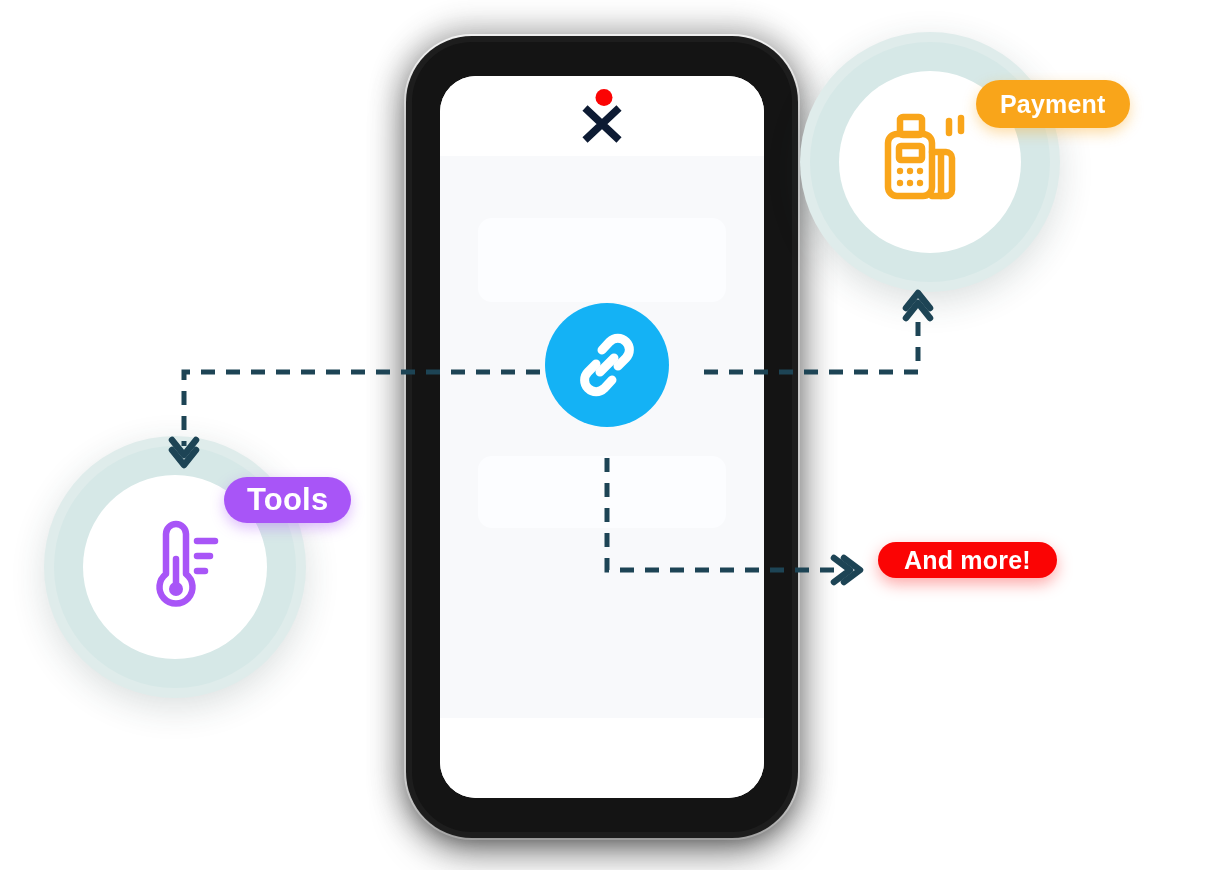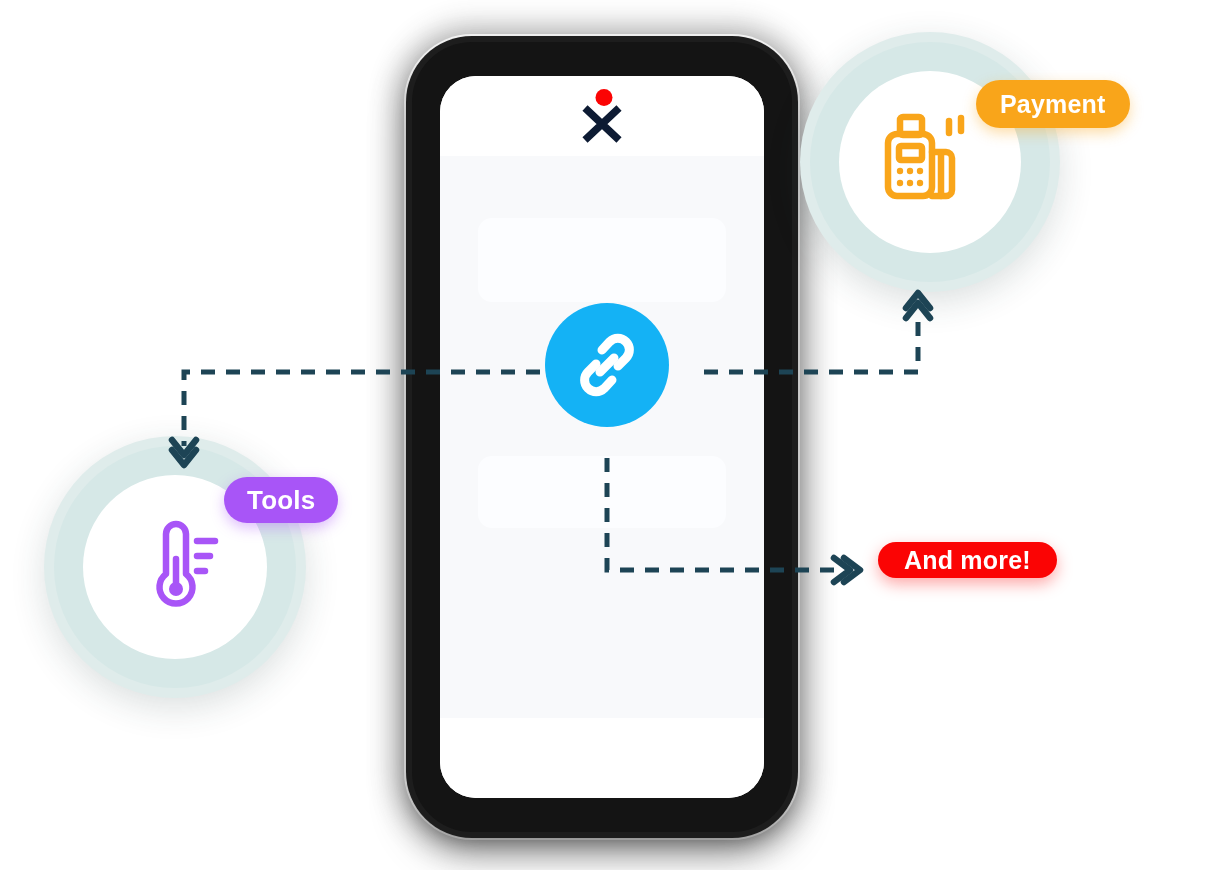--- a/index.html
+++ b/index.html
@@ -155,21 +155,21 @@
     height: 48px;
     padding: 0 24px;
     font-size: 25px;
     background: #f9a51a;
     box-shadow: 0 5px 14px rgba(249,165,26,0.38);
   }
   #pill-tools {
     left: 224px; top: 477px;
     height: 46px;
     padding: 0 23px;
-    font-size: 26px;
+    font-size: 31px;
     background: #a855f7;
     box-shadow: 0 5px 14px rgba(168,85,247,0.38);
   }
   #pill-andmore {
     left: 878px; top: 542px;
     height: 36px;
     padding: 0 26px;
     font-size: 25px;
     background: #fb0404;
     box-shadow: 0 6px 16px rgba(251,4,4,0.34);

